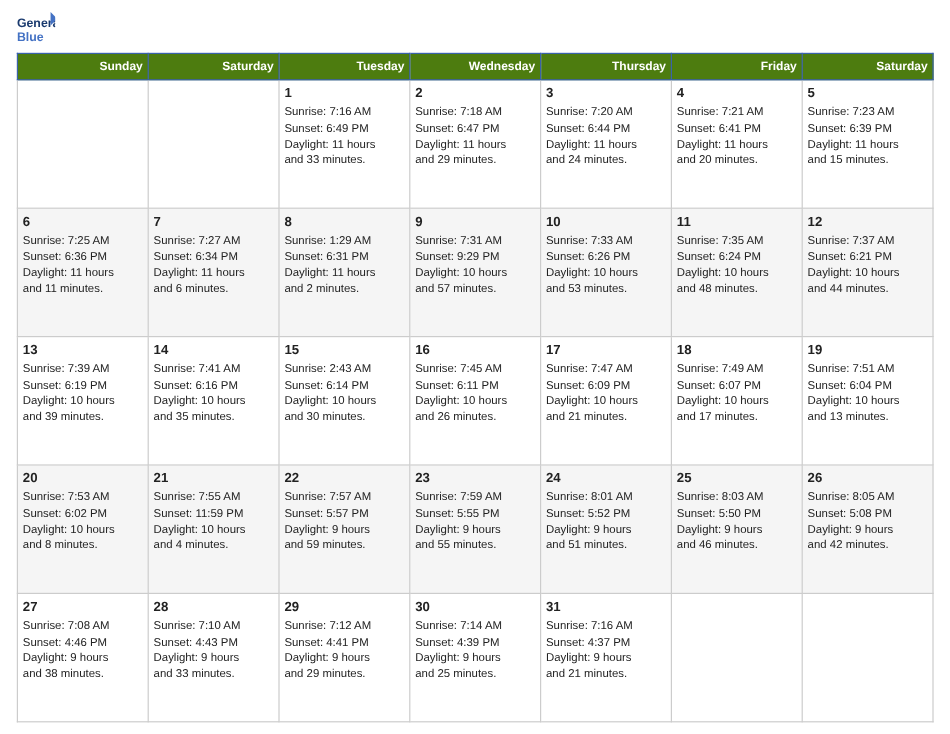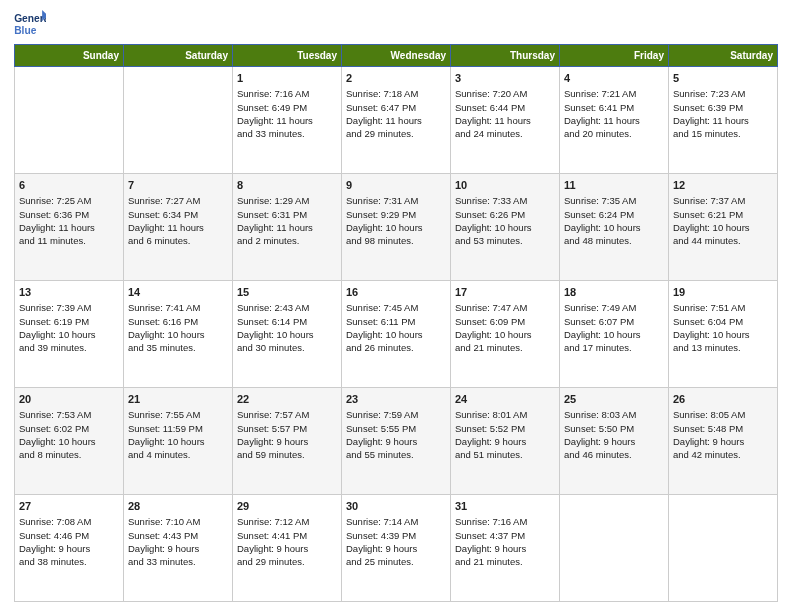--- a/index.html
+++ b/index.html
@@ -173,21 +173,21 @@
             <div>Sunrise: 1:29 AM</div>
             <div>Sunset: 6:31 PM</div>
             <div>Daylight: 11 hours</div>
             <div>and 2 minutes.</div>
           </td>
           <td>
             <span class="day-number">9</span>
             <div>Sunrise: 7:31 AM</div>
             <div>Sunset: 9:29 PM</div>
             <div>Daylight: 10 hours</div>
-            <div>and 98 minutes.</div>
+            <div>and 57 minutes.</div>
           </td>
           <td>
             <span class="day-number">10</span>
             <div>Sunrise: 7:33 AM</div>
             <div>Sunset: 6:26 PM</div>
             <div>Daylight: 10 hours</div>
             <div>and 53 minutes.</div>
           </td>
           <td>
             <span class="day-number">11</span>
@@ -294,21 +294,21 @@
           <td>
             <span class="day-number">25</span>
             <div>Sunrise: 8:03 AM</div>
             <div>Sunset: 5:50 PM</div>
             <div>Daylight: 9 hours</div>
             <div>and 46 minutes.</div>
           </td>
           <td>
             <span class="day-number">26</span>
             <div>Sunrise: 8:05 AM</div>
-            <div>Sunset: 5:48 PM</div>
+            <div>Sunset: 5:08 PM</div>
             <div>Daylight: 9 hours</div>
             <div>and 42 minutes.</div>
           </td>
         </tr>
         <tr>
           <td>
             <span class="day-number">27</span>
             <div>Sunrise: 7:08 AM</div>
             <div>Sunset: 4:46 PM</div>
             <div>Daylight: 9 hours</div>

